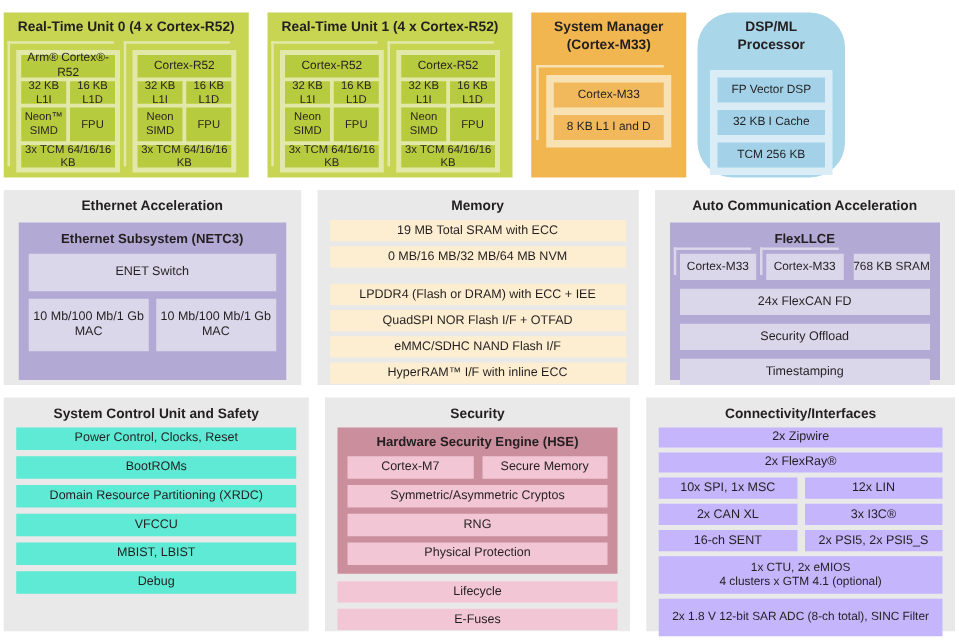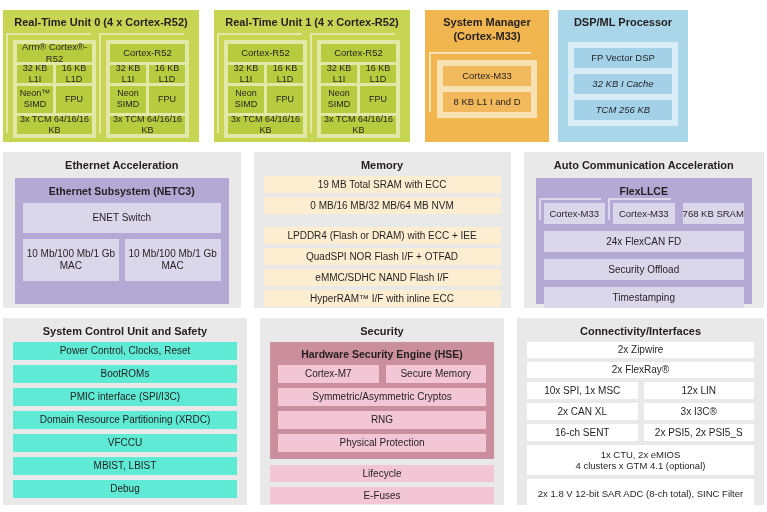--- a/index.html
+++ b/index.html
@@ -40,24 +40,24 @@
 
   
   .sysmgr { width:124px; margin-left:15px; background:#f1b64f; padding:0 12px; }
   .sys-card { position:relative; background:#f8e2b4; padding:6px; margin-top:16px; }
   .sys-card::before { content:""; position:absolute; top:-8px; left:-8px; right:6px; bottom:6px;
     border-top:2px solid #f8e2b4; border-left:2px solid #f8e2b4; pointer-events:none; }
   .sys-card .oblk { background:#f1b95c; height:20px; font-size:9.5px; }
   .sys-card .oblk + .oblk { margin-top:6px;text-align:right; }
 
   
-  .dspml { width:130px; margin-left:9px; background:#a9d6e9; padding:0 10px; }
+  .dspml { width:118px; margin-left:9px; background:#a9d6e9; padding:0 10px;border-radius:28px; }
   .dsp-card { background:#daedf7; padding:6px; margin-top:12px; }
   .dsp-card .bblk { background:#a2d1e8; height:20px; font-size:9.5px; }
-  .dsp-card .bblk + .bblk { margin-top:6px;font-style:italic; }
+  .dsp-card .bblk + .bblk { margin-top:6px; }
 
   
   .purple-sub { margin:2px 12px 0; background:#b2aad4; padding:0 8px; height:126px; }
   .purple-sub-title { font-size:10.5px; font-weight:bold; text-align:center; padding:7px 0 6px; }
   .pblk { background:#dbd7eb; font-size:10px; }
   .enet { height:30px; margin-bottom:6px; }
   .mac-row { display:flex; gap:6px;align-items:flex-end; }
   .mac-row .pblk { flex:1; height:42px; }
   .m33-row { display:flex; gap:8px; margin-bottom:7px; }
   .m33-row .pblk { flex:1; height:21px; font-size:9.5px; }
@@ -84,21 +84,21 @@
   .kblk { background:#f2c6d4; font-size:10px; height:18px; }
   .hse-pair { display:flex; gap:7px; margin-bottom:5px; }
   .hse-pair .kblk { flex:1; }
   .hse-row + .hse-row { margin-top:5px; }
   .sec-outer { margin:6px 10px 0; }
   .sec-outer .kblk { height:17px; }
   .sec-outer .kblk + .kblk { margin-top:5px; }
 
   
   .conn-body { padding:0 10px; display:flex; flex-direction:column; gap:4px; }
-  .tblk { background:#ffffff; font-size:10px; height:16px; }
+  .tblk { background:#c4b5fd; font-size:10px; height:16px; }
   .t-pair { display:flex; gap:6px; }
   .t-pair .tblk { flex:1; height:17px; }
   .t-multi { height:30px; white-space:pre-line; font-size:9.5px; }
   .t-adc { height:30px; font-size:9.5px; }
 </style>
 </head>
 <body>
 
 <div class="page">
 
@@ -235,21 +235,20 @@
     </div>
   </div>
 
   <div class="bot-row">
 
     <div class="panel" style="width:244px">
       <div class="panel-title">System Control Unit and Safety</div>
       <div class="scu-body">
         <div class="blk grow">Power Control, Clocks, Reset</div>
         <div class="blk grow">BootROMs</div>
-        <div class="blk grow">PMIC interface (SPI/I3C)</div>
         <div class="blk grow">Domain Resource Partitioning (XRDC)</div>
         <div class="blk grow">VFCCU</div>
         <div class="blk grow">MBIST, LBIST</div>
         <div class="blk grow">Debug</div>
       </div>
     </div>
 
     <div class="panel" style="width:244px">
       <div class="panel-title">Security</div>
       <div class="hse">

